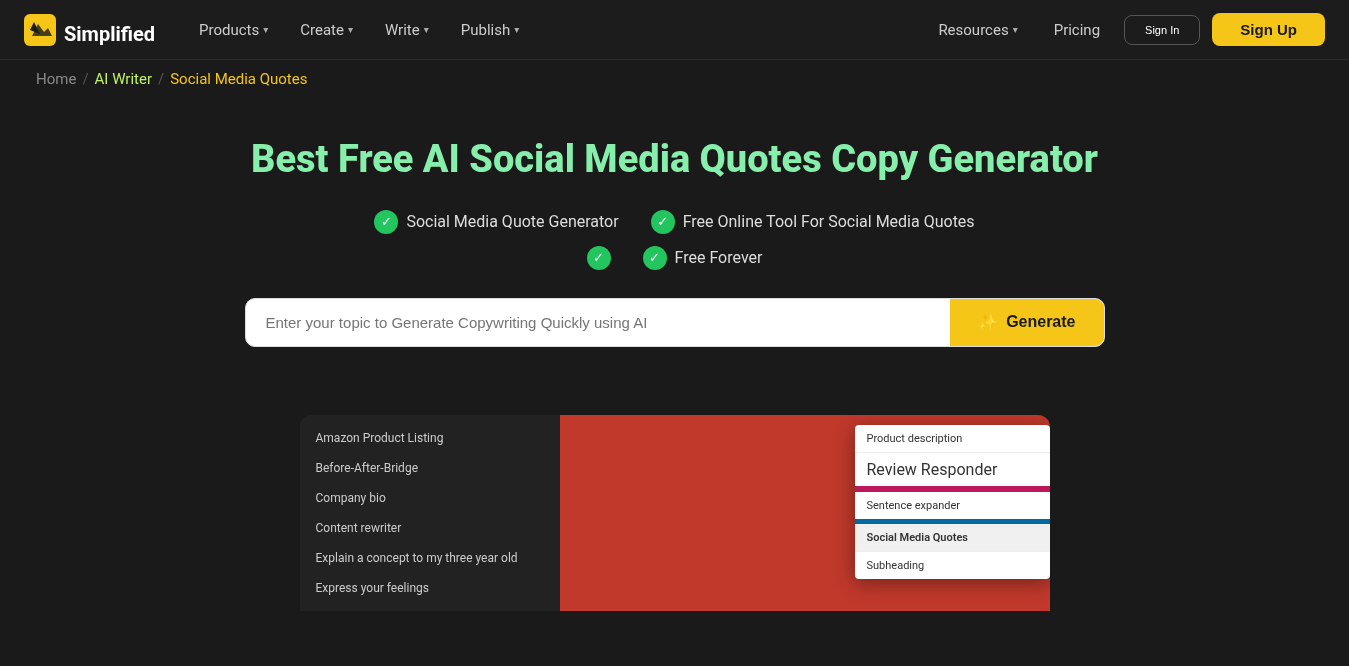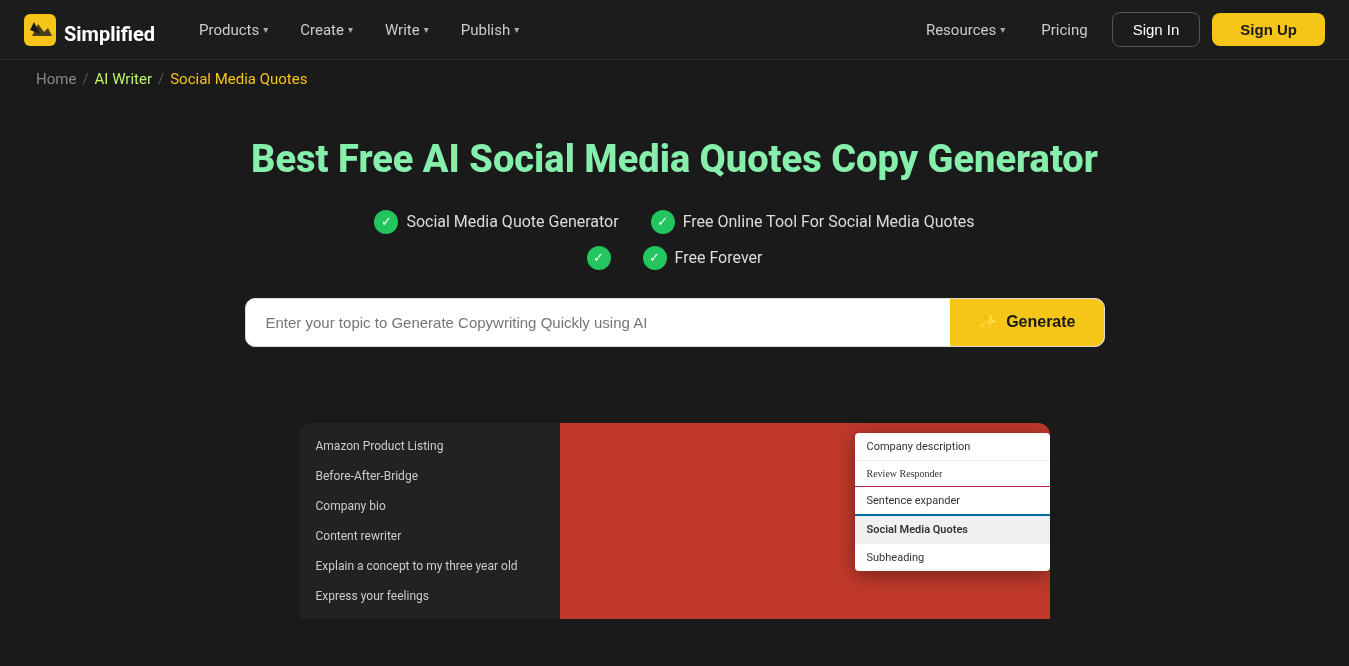--- a/index.html
+++ b/index.html
@@ -56,21 +56,21 @@
       display: flex;
       align-items: center;
       gap: 12px;
     }
     .btn-signin {
       padding: 8px 20px;
       background: transparent;
       color: #fff;
       border: 1px solid #555;
       border-radius: 8px;
-      font-size: 15px;
+      font-size: 11px;
       cursor: pointer;
     }
     .btn-signup {
       padding: 8px 28px;
       background: #f5c518;
       color: #1a1a1a;
       border: none;
       border-radius: 8px;
       font-size: 15px;
       font-weight: 700;
@@ -128,21 +128,21 @@
       justify-content: center;
       font-size: 13px;
       color: #fff;
       flex-shrink: 0;
     }
 
     
     .search-container {
       display: flex;
       justify-content: center;
-      margin: 28px auto 16px;
+      margin: 28px auto 8px;
       max-width: 900px;
       padding: 0 20px;
     }
     .search-bar {
       display: flex;
       width: 100%;
       background: #fff;
       border-radius: 10px;
       overflow: hidden;
       border: 1px solid #ddd;
@@ -297,21 +297,21 @@
       <div class="preview-list-item">Company bio</div>
       <div class="preview-list-item">Content rewriter</div>
       <div class="preview-list-item">Explain a concept to my three year old</div>
       <div class="preview-list-item">Express your feelings</div>
 
     </div>
 
     <div style="flex:1; position:relative; background: #c0392b; min-height: 170px;">
 
       <div style="position:absolute; top:10px; right:0; width:195px; background:#fff; border-radius:4px; overflow:hidden; box-shadow:0 4px 20px rgba(0,0,0,0.4); z-index:10;">
-        <div style="padding:7px 12px; font-size:11px; color:#333; border-bottom:1px solid #eee;">Company description</div>
-        <div style="padding:7px 12px; font-size:10px; color:#333; border-bottom:1px solid #be185d;font-family:Liberation Serif, serif;">Review Responder</div>
-        <div style="padding:7px 12px; font-size:11px; color:#333; border-bottom:2px solid #0369a1;">Sentence expander</div>
+        <div style="padding:7px 12px; font-size:11px; color:#333; border-bottom:1px solid #eee;">Product description</div>
+        <div style="padding:7px 12px; font-size:16px; color:#333; border-bottom:6px solid #be185d;">Review Responder</div>
+        <div style="padding:7px 12px; font-size:11px; color:#333; border-bottom:5px solid #0369a1;">Sentence expander</div>
         <div style="padding:7px 12px; font-size:11px; color:#333; border-bottom:1px solid #eee; background:#f0f0f0; font-weight:600;">Social Media Quotes</div>
         <div style="padding:7px 12px; font-size:11px; color:#333;">Subheading</div>
       </div>
     </div>
   </div>
 </div>
 
 </body></html>

